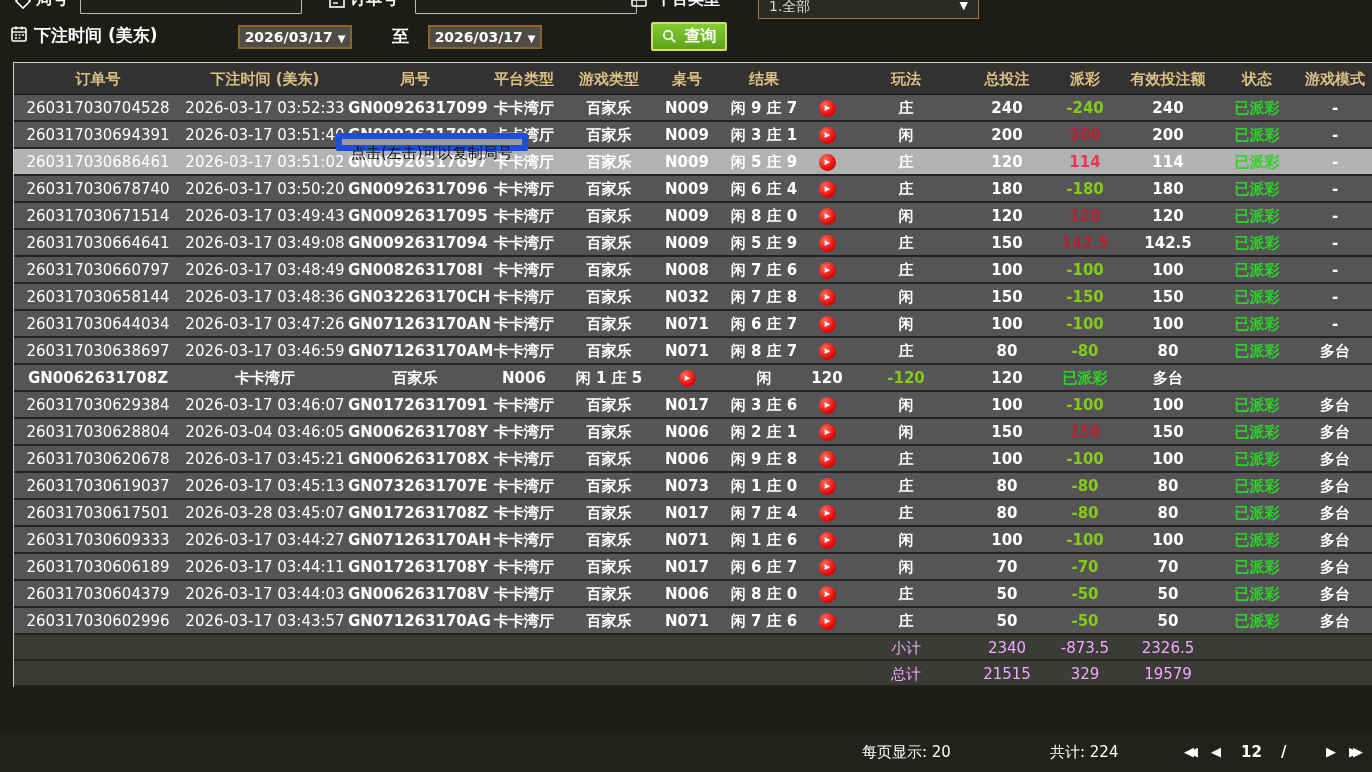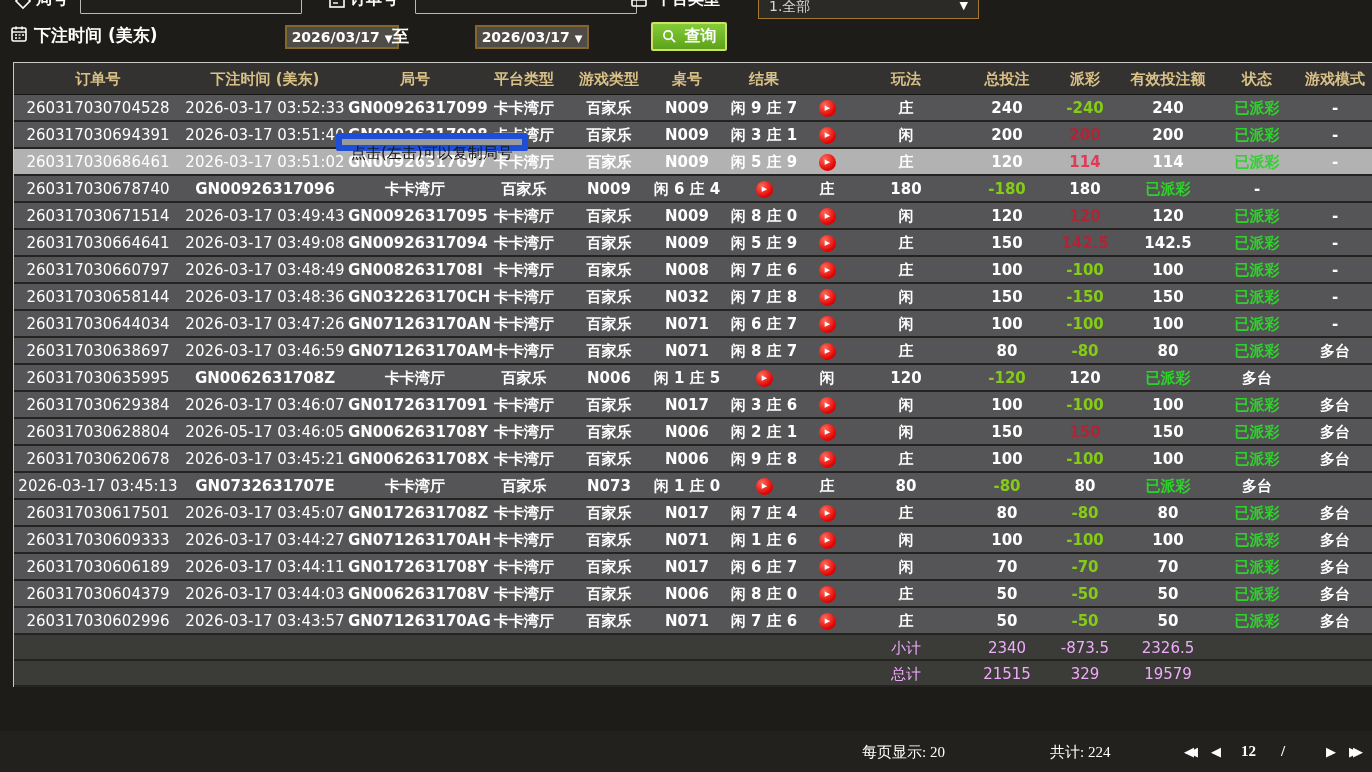--- a/index.html
+++ b/index.html
@@ -23,21 +23,21 @@
     position:absolute; left:758px; top:-7px; width:221px; height:26px;
     background:#2b2a26; border:1px solid #a8762e;
     font-size:14px; color:#d8d8d8; line-height:24px; padding:0 10px;
     display:flex; justify-content:space-between; align-items:center;
   }
   .dropdown .arrow { color:#fff; font-size:11px; }
   .datebtn {
     position:absolute; top:25px; width:114px; height:24px;
     background:#4f4c47; border:2px solid #86662a;
     color:#fff; font-weight:bold; font-size:14px; text-align:center; line-height:20px;
-    cursor:pointer; white-space:nowrap;margin-left:47px;
+    cursor:pointer; white-space:nowrap;
   }
   .datebtn .arrow { font-size:10px; }
   .to-label { position:absolute; left:392px; top:26px; font-size:17px; font-weight:bold; }
   .search-btn {
     position:absolute; left:651px; top:22px; width:76px; height:29px;
     background:linear-gradient(#83cc35,#5ea31b); border:2px solid #cfe06a; border-radius:2px;
     color:#fff; font-size:16px; font-weight:bold;
     display:flex; align-items:center; justify-content:center; gap:8px; cursor:pointer;
   }
   .search-btn svg { width:15px; height:15px; }
@@ -63,21 +63,21 @@
     display:flex; align-items:center; justify-content:center; cursor:pointer;
   }
   .play-icon::before { content:"▶"; color:#fff; font-size:7px; line-height:1; margin-left:1px; }
   .pay-red { color:#b22433; }
   .trow.highlight .pay-red { color:#e03a56; }
   .pay-green { color:#84cc16; }
   .status { color:#2ed32a; }
   .sumrow { height:26px; background:#3b3b38; border-bottom:2px solid #242320; }
   .sumrow .c { line-height:26px; color:#f0abfc; font-weight:normal; }
   
-  .pagebar { position:absolute; left:0; top:731px; width:1372px; height:41px; background:#22211e;font-family:Liberation Serif, serif; }
+  .pagebar { position:absolute; left:0; top:731px; width:1372px; height:41px; background:#22211e; }
   .pagebar .ptext { position:absolute; top:12px; font-size:15px; color:#fff; white-space:nowrap; }
   .nav { position:absolute; top:13px; color:#fff; font-size:13px; cursor:pointer; line-height:16px; }
   .nav.dbl { letter-spacing:-6px; padding-right:6px; }
   
   .tooltip {
     position:absolute; left:336px; top:133px; height:18px;
     background:#9a9a9a; border:6px solid #1d4ed8; border-radius:2px;
     color:#151515; font-size:15px; line-height:28px; padding:0 9px; white-space:nowrap; z-index:50;
   }
 </style>
@@ -213,20 +213,21 @@
         </span>
     <span class="c">庄</span>
     <span class="c">120</span>
     <span class="c payout pay-red">114</span>
     <span class="c">114</span>
     <span class="c status">已派彩</span>
     <span class="c">-</span>
   </div>
       <div class="tgrid trow">
     <span class="c order">260317030678740</span>
+    <span class="c time">2026-03-17 03:50:20</span>
     <span class="c round">GN00926317096</span>
     <span class="c">卡卡湾厅</span>
     <span class="c">百家乐</span>
     <span class="c">N009</span>
     <span class="c">闲 6 庄 4</span>
     <span class="c playcell">
           <i class="play-icon"></i>
         </span>
     <span class="c">庄</span>
     <span class="c">180</span>
@@ -337,21 +338,20 @@
           <i class="play-icon"></i>
         </span>
     <span class="c">庄</span>
     <span class="c">80</span>
     <span class="c payout pay-green">-80</span>
     <span class="c">80</span>
     <span class="c status">已派彩</span>
     <span class="c">多台</span>
   </div>
       <div class="tgrid trow">
-    <span class="c order">260317030635995</span>
     <span class="c round">GN0062631708Z</span>
     <span class="c">卡卡湾厅</span>
     <span class="c">百家乐</span>
     <span class="c">N006</span>
     <span class="c">闲 1 庄 5</span>
     <span class="c playcell">
           <i class="play-icon"></i>
         </span>
     <span class="c">闲</span>
     <span class="c">120</span>
@@ -373,21 +373,21 @@
         </span>
     <span class="c">闲</span>
     <span class="c">100</span>
     <span class="c payout pay-green">-100</span>
     <span class="c">100</span>
     <span class="c status">已派彩</span>
     <span class="c">多台</span>
   </div>
       <div class="tgrid trow">
     <span class="c order">260317030628804</span>
-    <span class="c time">2026-05-17 03:46:05</span>
+    <span class="c time">2026-03-04 03:46:05</span>
     <span class="c round">GN0062631708Y</span>
     <span class="c">卡卡湾厅</span>
     <span class="c">百家乐</span>
     <span class="c">N006</span>
     <span class="c">闲 2 庄 1</span>
     <span class="c playcell">
           <i class="play-icon"></i>
         </span>
     <span class="c">闲</span>
     <span class="c">150</span>
@@ -408,39 +408,40 @@
           <i class="play-icon"></i>
         </span>
     <span class="c">庄</span>
     <span class="c">100</span>
     <span class="c payout pay-green">-100</span>
     <span class="c">100</span>
     <span class="c status">已派彩</span>
     <span class="c">多台</span>
   </div>
       <div class="tgrid trow">
+    <span class="c order">260317030619037</span>
     <span class="c time">2026-03-17 03:45:13</span>
     <span class="c round">GN0732631707E</span>
     <span class="c">卡卡湾厅</span>
     <span class="c">百家乐</span>
     <span class="c">N073</span>
     <span class="c">闲 1 庄 0</span>
     <span class="c playcell">
           <i class="play-icon"></i>
         </span>
     <span class="c">庄</span>
     <span class="c">80</span>
     <span class="c payout pay-green">-80</span>
     <span class="c">80</span>
     <span class="c status">已派彩</span>
     <span class="c">多台</span>
   </div>
       <div class="tgrid trow">
     <span class="c order">260317030617501</span>
-    <span class="c time">2026-03-17 03:45:07</span>
+    <span class="c time">2026-03-28 03:45:07</span>
     <span class="c round">GN0172631708Z</span>
     <span class="c">卡卡湾厅</span>
     <span class="c">百家乐</span>
     <span class="c">N017</span>
     <span class="c">闲 7 庄 4</span>
     <span class="c playcell">
           <i class="play-icon"></i>
         </span>
     <span class="c">庄</span>
     <span class="c">80</span>

